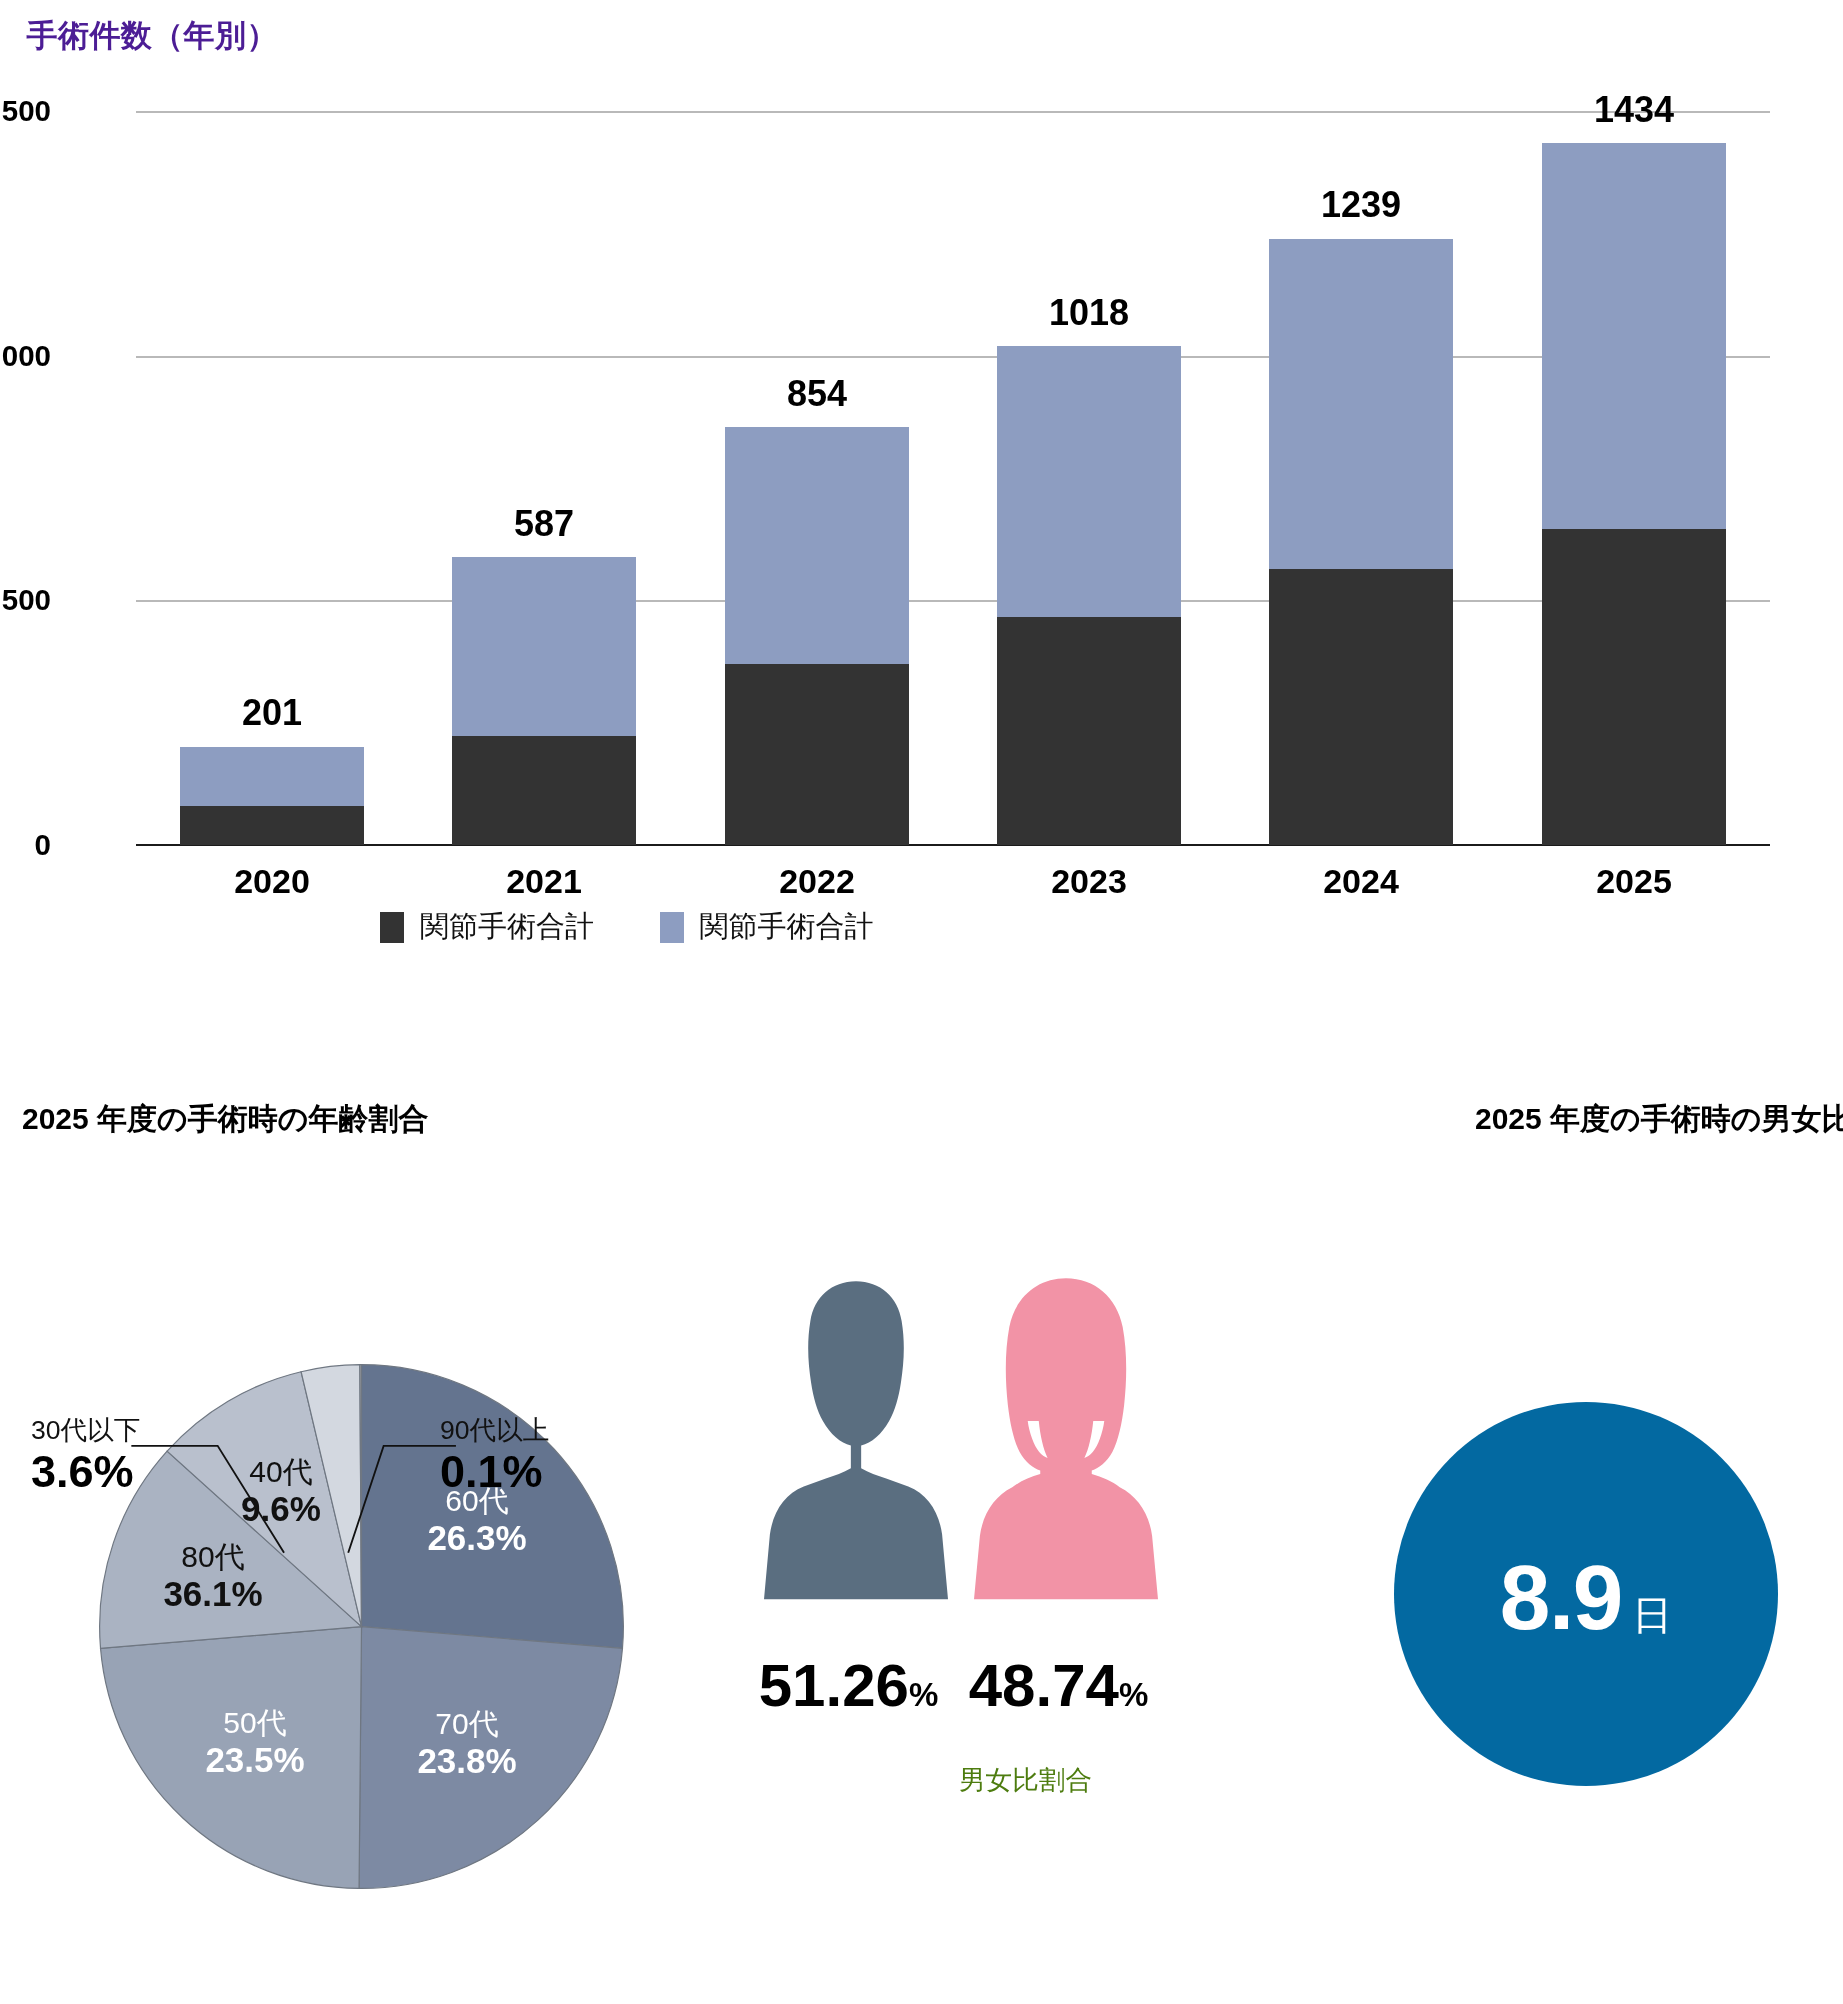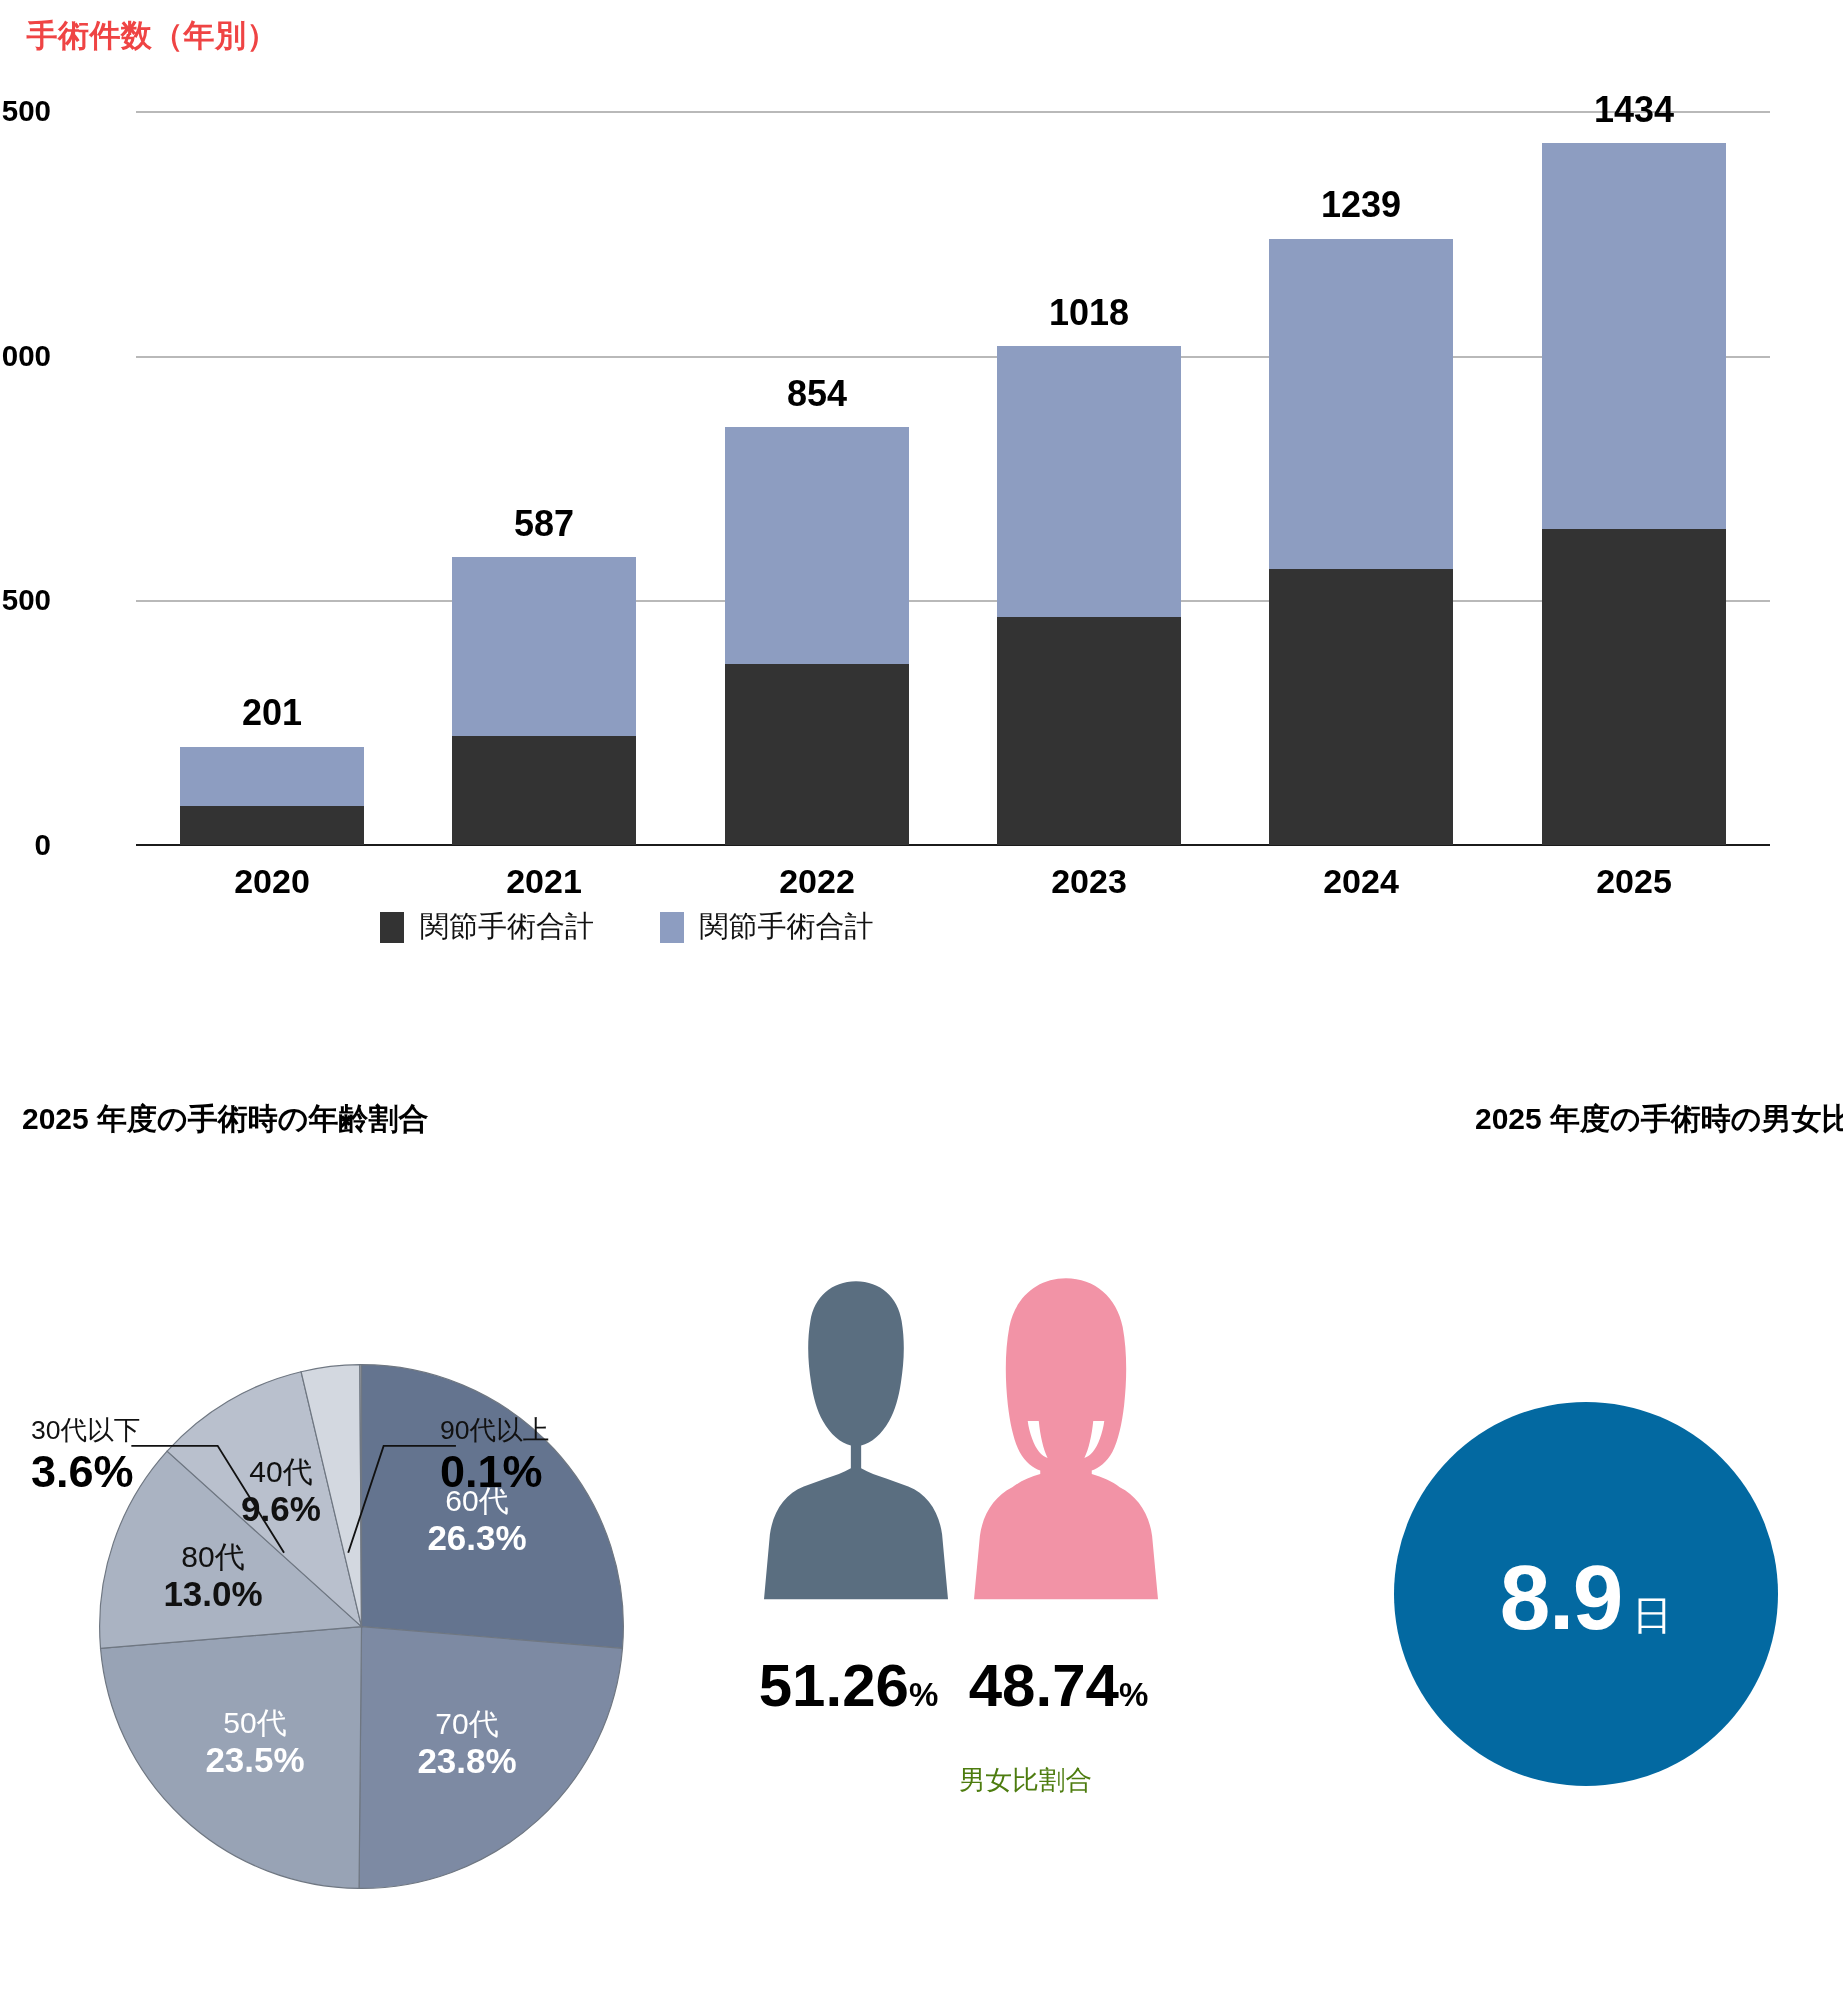--- a/index.html
+++ b/index.html
@@ -28,21 +28,21 @@
     width: 1843px;
     height: 974px;
   }
   #bar-title {
     position: absolute;
     left: 26.6px;
     top: 14.8px;
     font-size: 31px;
     font-weight: bold;
     letter-spacing: 0.4px;
-    color: #ef4444;
+    color: #4c1d95;
     white-space: nowrap;
   }
   #plot {
     position: absolute;
     left: 136px;
     top: 111px;
     width: 1634px;
     height: 734px;
   }
   .gridline {
@@ -392,21 +392,21 @@
           <div class="pie-inlabel light" style="left: 467px; top: 666px;">
             <span class="age">70代</span>
             <span class="pct">23.8%</span>
           </div>
           <div class="pie-inlabel light" style="left: 255px; top: 665px;">
             <span class="age">50代</span>
             <span class="pct">23.5%</span>
           </div>
           <div class="pie-inlabel dark" style="left: 213px; top: 499px;">
             <span class="age">80代</span>
-            <span class="pct">13.0%</span>
+            <span class="pct">36.1%</span>
           </div>
           <div class="pie-inlabel dark" style="left: 281px; top: 414px;">
             <span class="age">40代</span>
             <span class="pct">9.6%</span>
           </div>
           <div class="pie-outlabel" style="left: 31px; top: 338px; text-align: left;">
             <span class="age">30代以下</span>
             <span class="pct">3.6%</span>
           </div>
           <div class="pie-outlabel" style="left: 440px; top: 338px; text-align: left;">

